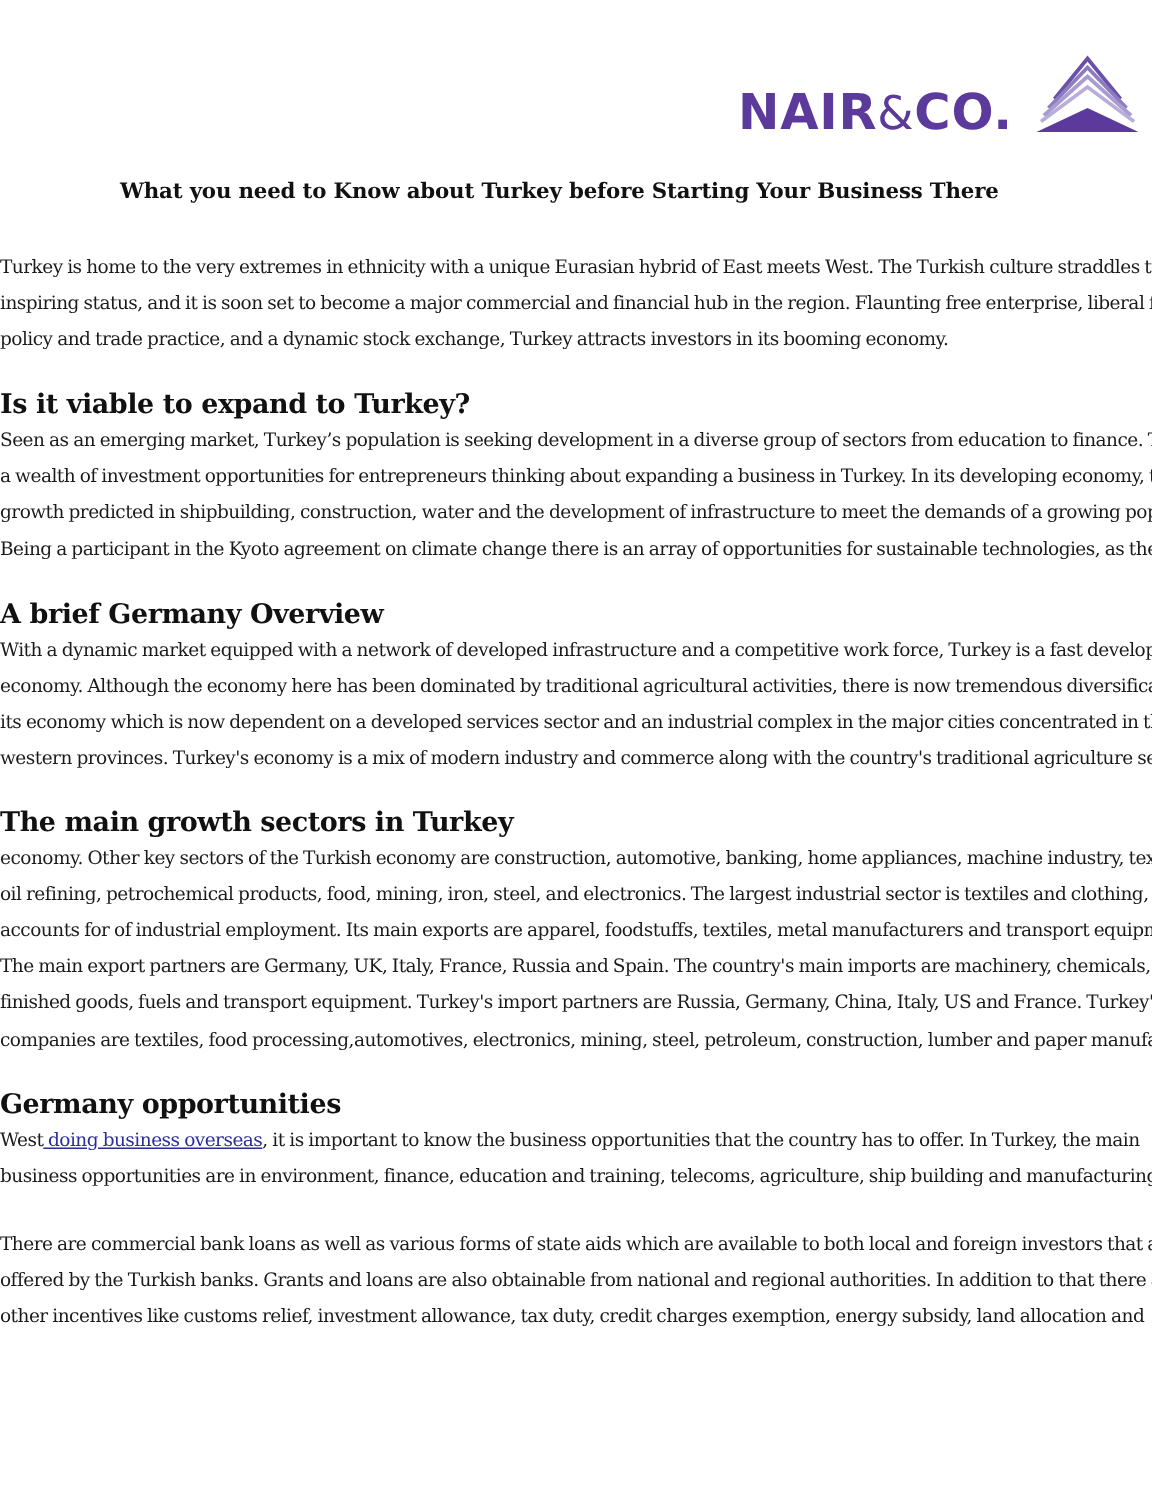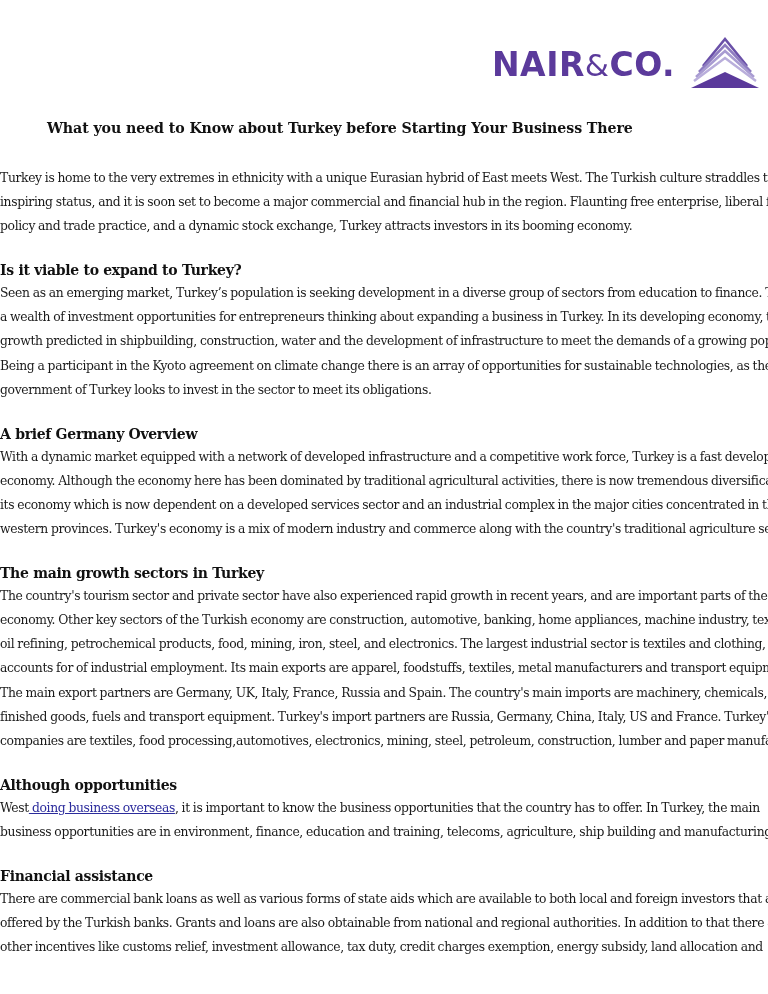--- a/index.html
+++ b/index.html
@@ -15,21 +15,21 @@
       font-family: "DejaVu Serif", "Liberation Serif", serif;
       color: #1a1a1a;
     }
     .logo {
       position: absolute;
       left: 492px;
       top: 36px;
       width: 270px;
       height: 56px;
       display: flex;
-      align-items: flex-start;
+      align-items: flex-end;
     }
     .logo-text {
       font-family: "DejaVu Sans", "Liberation Sans", sans-serif;
       font-weight: bold;
       font-size: 33px;
       color: #5b3a9b;
       letter-spacing: 0.5px;
       line-height: 1;
       margin-top: 12px;
     }
@@ -41,21 +41,21 @@
       margin-left: 14px;
       width: 72px;
       height: 56px;
     }
     .title {
       position: absolute;
       left: 0;
       top: 120px;
       width: 768px;
       text-align: left;
-      padding-left: 47px;
+      padding-left: 80px;
       box-sizing: border-box;
       font-weight: bold;
       font-size: 14.2px;
       letter-spacing: -0.1px;
       color: #111;
       white-space: nowrap;
     }
     .content {
       position: absolute;
       left: 0;
@@ -72,21 +72,21 @@
       word-spacing: -0.5px;
       margin: 0;
       white-space: nowrap;
     }
     .line {
       display: block;
       height: 24.1px;
     }
     .heading {
       font-weight: bold;
-      font-size: 14px;
+      font-size: 18px;
       line-height: 22px;
       letter-spacing: -0.3px;
       margin: 0;
       color: #111;
     }
     .gap {
       height: 21px;
     }
     a.inline-link {
       color: #2b2b9c;
@@ -121,61 +121,58 @@
   </div>
   <div class="gap"></div>
 
   <div class="section">
     <h2 class="heading">Is it viable to expand to Turkey?</h2>
     <p class="para">
       <span class="line">Seen as an emerging market, Turkey’s population is seeking development in a diverse group of sectors from education to finance. There is</span>
       <span class="line">a wealth of investment opportunities for entrepreneurs thinking about expanding a business in Turkey. In its developing economy, there is</span>
       <span class="line">growth predicted in shipbuilding, construction, water and the development of infrastructure to meet the demands of a growing population.</span>
       <span class="line">Being a participant in the Kyoto agreement on climate change there is an array of opportunities for sustainable technologies, as the</span>
-      <span class="line">government of Turkey looks to invest in the sector to meet its obligations.</span>
     </p>
   </div>
   <div class="gap"></div>
 
   <div class="section">
     <h2 class="heading">A brief Germany Overview</h2>
     <p class="para">
       <span class="line">With a dynamic market equipped with a network of developed infrastructure and a competitive work force, Turkey is a fast developing</span>
       <span class="line">economy. Although the economy here has been dominated by traditional agricultural activities, there is now tremendous diversification in</span>
       <span class="line">its economy which is now dependent on a developed services sector and an industrial complex in the major cities concentrated in the</span>
       <span class="line">western provinces. Turkey's economy is a mix of modern industry and commerce along with the country's traditional agriculture sector</span>
     </p>
   </div>
   <div class="gap"></div>
 
   <div class="section">
     <h2 class="heading">The main growth sectors in Turkey</h2>
     <p class="para">
-      <span class="line">The country's tourism sector and private sector have also experienced rapid growth in recent years, and are important parts of the</span>
       <span class="line">economy. Other key sectors of the Turkish economy are construction, automotive, banking, home appliances, machine industry, textiles,</span>
       <span class="line">oil refining, petrochemical products, food, mining, iron, steel, and electronics. The largest industrial sector is textiles and clothing, which</span>
       <span class="line">accounts for of industrial employment. Its main exports are apparel, foodstuffs, textiles, metal manufacturers and transport equipment.</span>
       <span class="line">The main export partners are Germany, UK, Italy, France, Russia and Spain. The country's main imports are machinery, chemicals, semi-</span>
       <span class="line">finished goods, fuels and transport equipment. Turkey's import partners are Russia, Germany, China, Italy, US and France. Turkey's major</span>
       <span class="line">companies are textiles, food processing,automotives, electronics, mining, steel, petroleum, construction, lumber and paper manufacturing.</span>
     </p>
   </div>
   <div class="gap"></div>
 
   <div class="section">
-    <h2 class="heading">Although opportunities</h2>
+    <h2 class="heading">Germany opportunities</h2>
     <p class="para">
       <span class="line"><span>West</span><a class="inline-link" href="#"> doing business overseas</a><span>, it is important to know the business opportunities that the country has to offer. In Turkey, the main</span></span>
       <span class="line">business opportunities are in environment, finance, education and training, telecoms, agriculture, ship building and manufacturing.</span>
     </p>
   </div>
   <div class="gap"></div>
 
   <div class="section">
-    <h2 class="heading">Financial assistance</h2>
     <p class="para">
       <span class="line">There are commercial bank loans as well as various forms of state aids which are available to both local and foreign investors that are</span>
       <span class="line">offered by the Turkish banks. Grants and loans are also obtainable from national and regional authorities. In addition to that there are</span>
       <span class="line">other incentives like customs relief, investment allowance, tax duty, credit charges exemption, energy subsidy, land allocation and</span>
 
     </p>
   </div>
 </div>
 
 </body></html>

